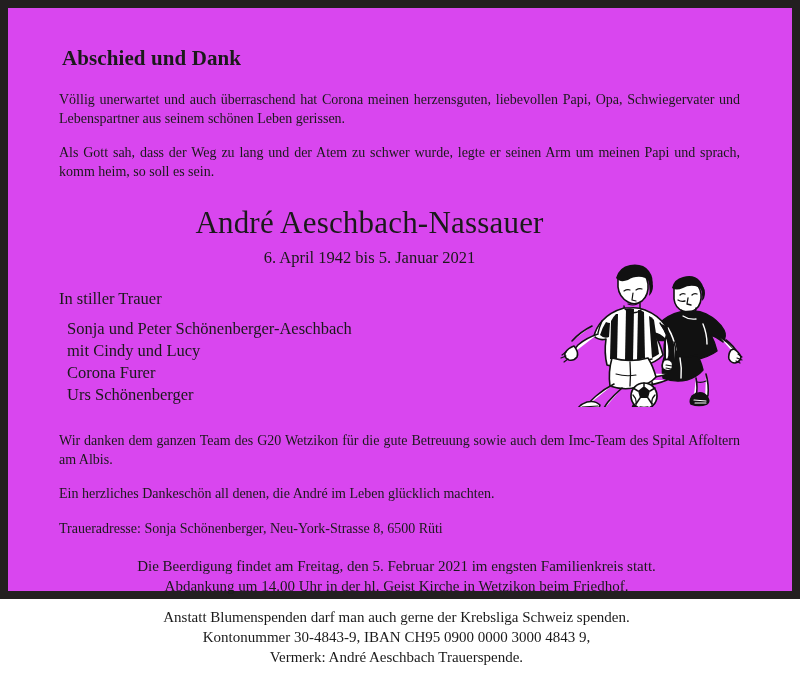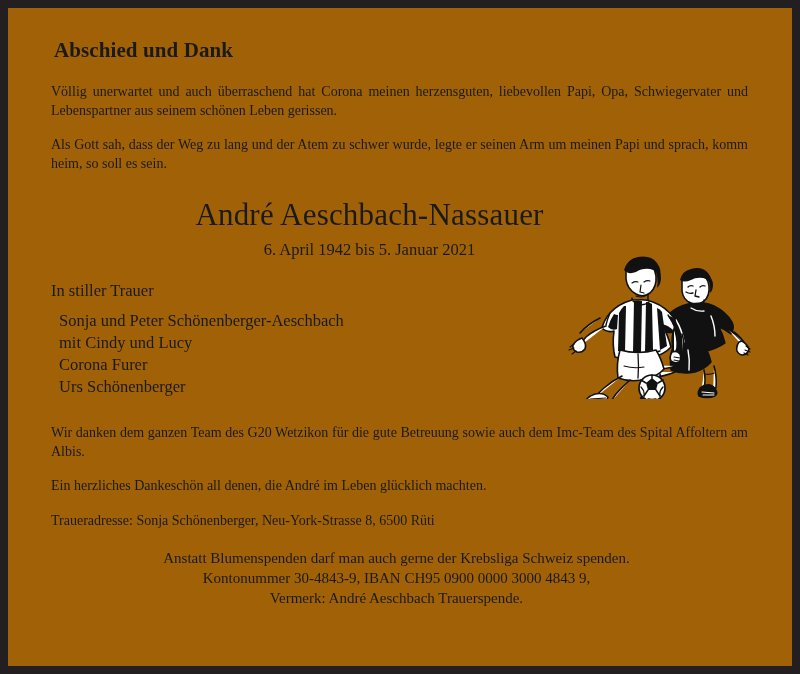--- a/index.html
+++ b/index.html
@@ -12,24 +12,24 @@
     height: 674px;
     font-family: "Liberation Serif", "DejaVu Serif", serif;
     color: #1a1a1a;
     overflow: hidden;
   }
 
   #notice {
     position: relative;
     box-sizing: border-box;
     width: 800px;
-    height: 674px;
+    height: 599px;
     border: 8px solid #231f20;
-    background: #a16207;
-    padding: 8px;
+    background: #d946ef;
+    padding: 16px;
   }
 
   .inner {
     position: relative;
     box-sizing: border-box;
     width: 100%;
     height: 100%;
     padding: 22px 36px 14px 35px;
   }
 
@@ -143,20 +143,24 @@
     </div>
 
     <div class="thanks-block">
       <p class="para">Wir danken dem ganzen Team des G20 Wetzikon für die gute Betreuung sowie auch dem Imc-Team des Spital Affoltern am Albis.</p>
       <p class="para last-loose">Ein herzliches Dankeschön all denen, die André im Leben glücklich machten.</p>
       <p class="para last-loose">Traueradresse: Sonja Schönenberger, Neu-York-Strasse 8, 6500 Rüti</p>
     </div>
 
     <div class="footer-block">
       <div class="footer-group">
+        <div class="footer-line">Die Beerdigung findet am Freitag, den 5. Februar 2021 im engsten Familienkreis statt.</div>
+        <div class="footer-line">Abdankung um 14.00 Uhr in der hl. Geist Kirche in Wetzikon beim Friedhof.</div>
+      </div>
+      <div class="footer-group">
         <div class="footer-line">Anstatt Blumenspenden darf man auch gerne der Krebsliga Schweiz spenden.</div>
         <div class="footer-line">Kontonummer 30-4843-9, IBAN CH95 0900 0000 3000 4843 9,</div>
         <div class="footer-line">Vermerk: André Aeschbach Trauerspende.</div>
       </div>
 
     </div>
 
     <div class="illustration">
       <svg viewBox="0 0 196 145" xmlns="http://www.w3.org/2000/svg">
         <g fill="none" stroke="#111111" stroke-width="1.6" stroke-linecap="round" stroke-linejoin="round">

